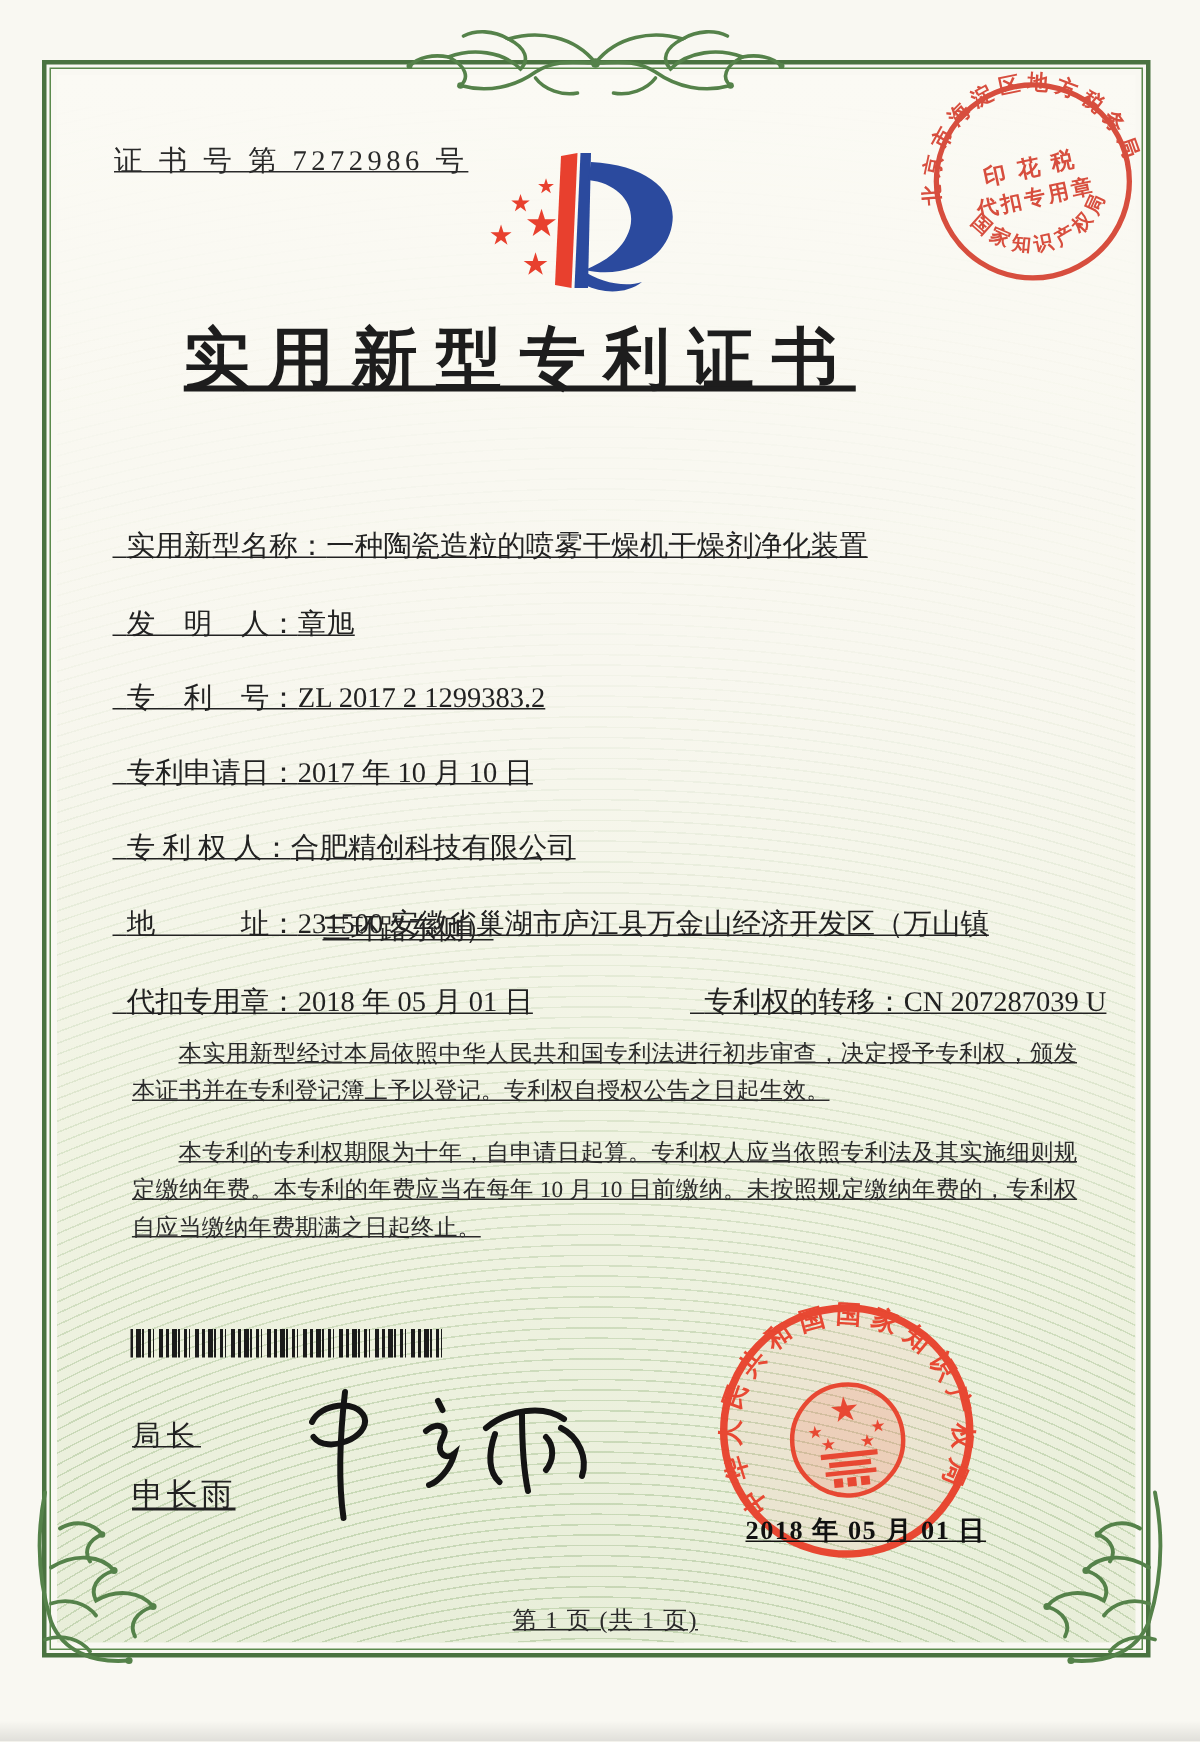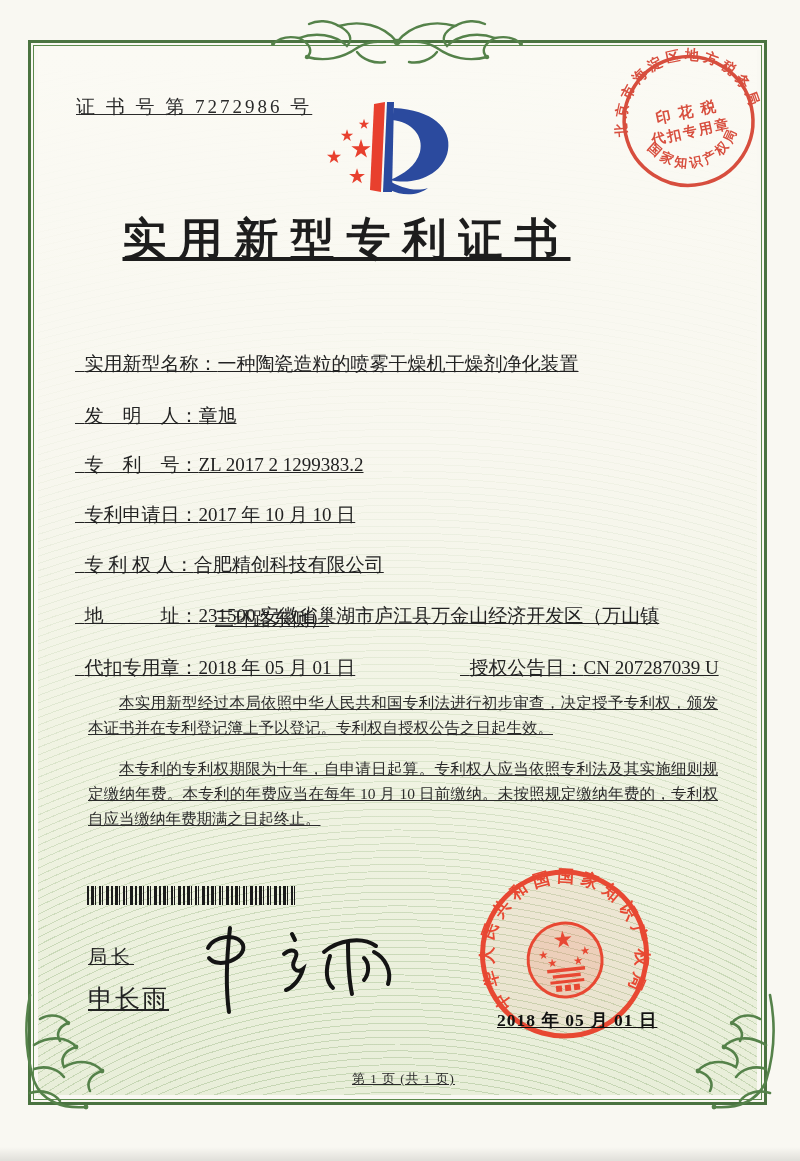--- a/index.html
+++ b/index.html
@@ -46,26 +46,26 @@
     left:87px;top:886px;width:211px;height:19px;
     background:repeating-linear-gradient(90deg,
       #1b1b1b 0 2px,transparent 2px 4px,
       #1b1b1b 4px 7px,transparent 7px 8px,
       #1b1b1b 8px 9px,transparent 9px 12px,
       #1b1b1b 12px 14px,transparent 14px 15px,
       #1b1b1b 15px 16px,transparent 16px 19px,
       #1b1b1b 19px 22px,transparent 22px 24px);
   }
   .signer-title{left:88px;top:944px;font-size:19px;letter-spacing:4px;color:#222;}
-  .signer-name{left:88px;top:982px;font-size:25px;letter-spacing:2px;color:#222;}
+  .signer-name{left:88px;top:982px;font-size:21px;letter-spacing:2px;color:#222;}
   .seal-date{
     left:497px;top:1008px;font-size:17.5px;color:#111;letter-spacing:1px;
     z-index:6;white-space:pre;font-weight:600;
   }
-  .footer{left:28px;top:1070px;width:751px;text-align:center;font-size:13px;color:#2a2a2a;letter-spacing:1px;}
+  .footer{left:28px;top:1070px;width:751px;text-align:center;font-size:16px;color:#2a2a2a;letter-spacing:1px;}
   .svg-abs{position:absolute;}
   .stamp-wrap{left:606px;top:40px;width:166px;height:166px;transform:rotate(-12deg);opacity:.92;}
   .seal-wrap{left:474px;top:868px;width:182px;height:182px;transform:rotate(-6deg);opacity:.95;z-index:5;}
   .sig-wrap{left:196px;top:918px;width:215px;height:105px;}
   .logo-wrap{left:300px;top:92px;width:200px;height:122px;}
   .orn-top{left:255px;top:12px;width:285px;height:58px;}
   .orn-bl{left:10px;top:985px;width:110px;height:130px;}
   .orn-br{left:680px;top:985px;width:110px;height:130px;transform:scaleX(-1);}
 </style>
 </head>
@@ -180,21 +180,21 @@
   <span class="flabel">专 利 权 人：</span><span class="fvalue">合肥精创科技有限公司</span>
 </div>
 <div class="abs field" style="top:581px">
   <span class="flabel">地　　　址：</span><span class="fvalue">231500 安徽省巢湖市庐江县万金山经济开发区（万山镇</span>
 </div>
 <div class="abs addr2" style="top:606px">三环路东侧）</div>
 <div class="abs field" style="top:633px">
   <span class="flabel">代扣专用章：</span><span class="fvalue">2018 年 05 月 01 日</span>
 </div>
 <div class="abs field" style="top:633px;left:460px">
-  <span class="flabel">授权公告日：</span><span class="fvalue">CN 207287039 U</span>
+  <span class="flabel">专利权的转移：</span><span class="fvalue">CN 207287039 U</span>
 </div>
 
 <div class="abs body-text">
   <p>本实用新型经过本局依照中华人民共和国专利法进行初步审查，决定授予专利权，颁发本证书并在专利登记簿上予以登记。专利权自授权公告之日起生效。</p>
   <p>本专利的专利权期限为十年，自申请日起算。专利权人应当依照专利法及其实施细则规定缴纳年费。本专利的年费应当在每年 10 月 10 日前缴纳。未按照规定缴纳年费的，专利权自应当缴纳年费期满之日起终止。</p>
 </div>
 
 <div class="abs barcode"></div>
 
 <div class="abs signer-title">局长</div>

